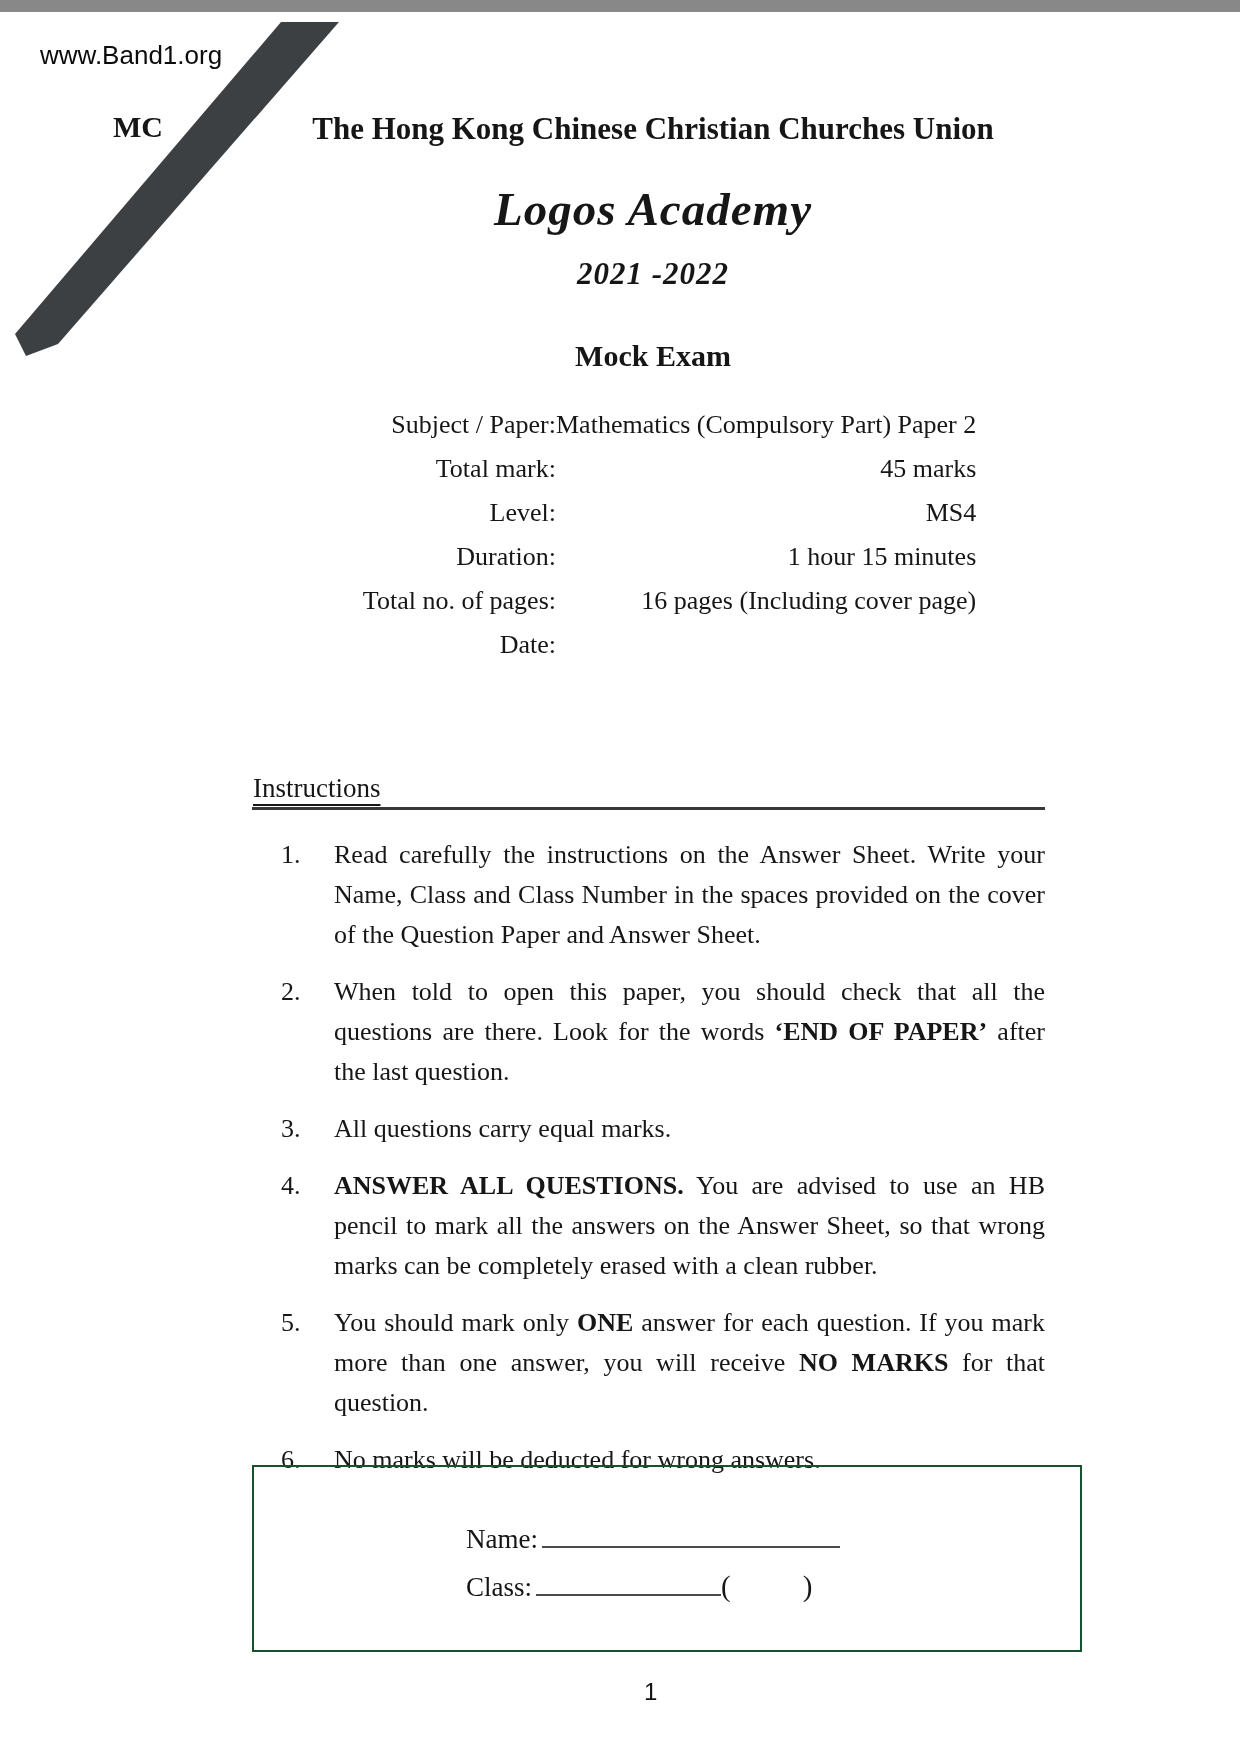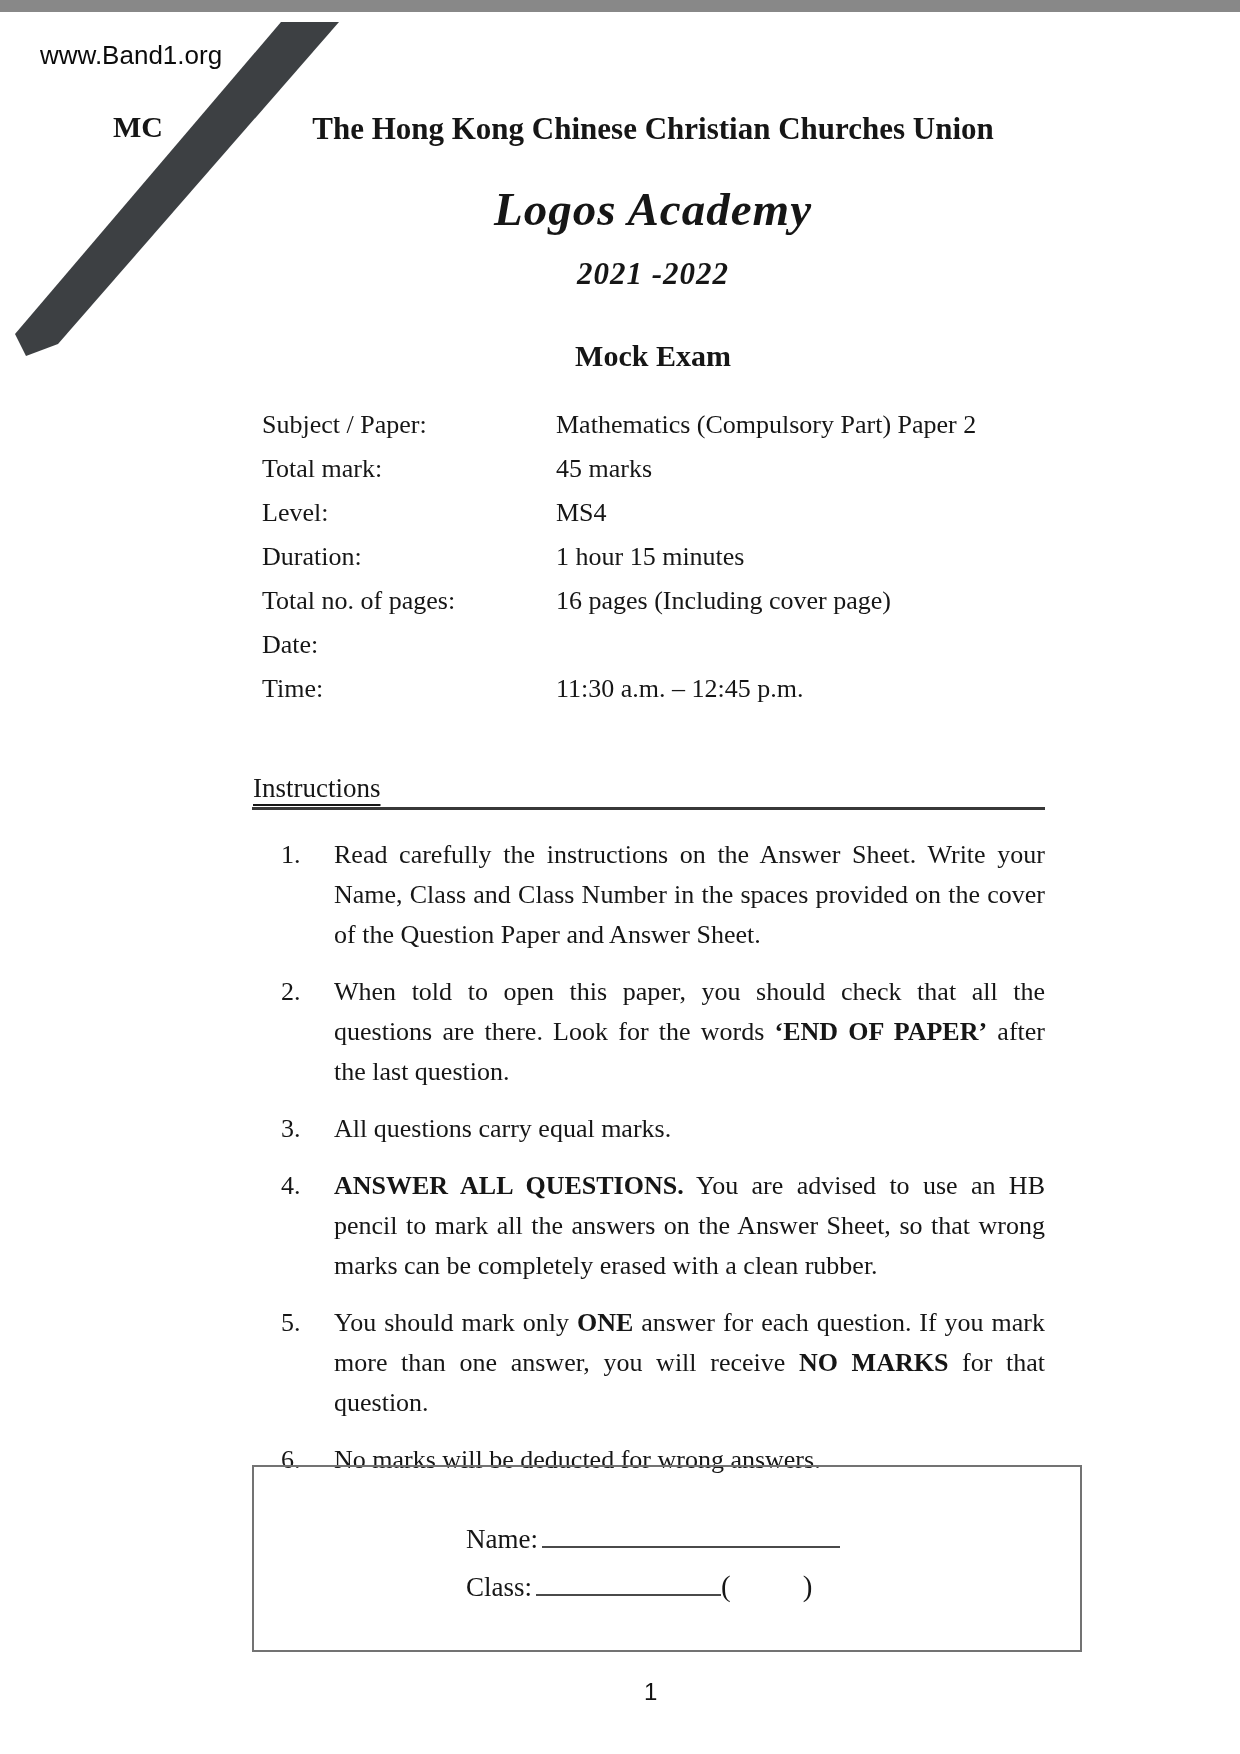--- a/index.html
+++ b/index.html
@@ -21,35 +21,35 @@
   .mc-label{
     position:absolute;left:113px;top:98px;
     font-size:30px;font-weight:bold;
   }
   .t{position:absolute;left:253px;width:800px;text-align:center;white-space:nowrap;}
   .t-union{top:99px;font-size:31px;font-weight:bold;}
   .t-academy{top:170px;font-size:47px;font-weight:bold;font-style:italic;letter-spacing:1px;}
   .t-years{top:244px;font-size:31px;font-weight:bold;font-style:italic;letter-spacing:1px;}
   .t-mock{top:327px;font-size:30px;font-weight:bold;}
   .details{position:absolute;left:262px;top:398px;font-size:26px;}
-  .det-row{display:grid;grid-template-columns:294px auto;height:44px;align-items:start;}
+  .det-row{display:grid;grid-template-columns:294px auto;height:44px;align-items:start;text-align:right;}
   .ins-heading{
     position:absolute;left:253px;top:761px;
     font-size:27px;
     text-decoration:underline;
     text-underline-offset:7px;
   }
   .ins-rule{position:absolute;left:252px;top:795px;width:793px;height:3px;background:#383838;}
   .ins-list{position:absolute;left:281px;top:823px;width:764px;font-size:26px;line-height:40px;}
   .ins-item{display:flex;margin-bottom:17px;}
   .ins-num{width:53px;flex:none;}
   .ins-text{flex:1;text-align:justify;}
   .nc-box{
     position:absolute;left:252px;top:1453px;width:830px;height:187px;
-    border:2px solid #737373;box-sizing:border-box;
+    border:2px solid #14532d;box-sizing:border-box;
   }
   .nc-row{position:absolute;left:212px;font-size:27px;white-space:nowrap;}
   .nc-row-name{top:52px;}
   .nc-row-class{top:100px;}
   .nc-line{display:inline-block;border-bottom:2px solid #4a4a4a;height:27px;margin-left:4px;}
   .nc-line-name{width:298px;}
   .nc-line-class{width:185px;}
   .nc-paren{font-size:29px;}
   .nc-paren-gap{display:inline-block;width:72px;}
   .page-number{
@@ -94,24 +94,20 @@
         <span>Duration:</span>
         <span>1 hour 15 minutes</span>
       </div>
       <div class="det-row">
         <span>Total no. of pages:</span>
         <span>16 pages (Including cover page)</span>
       </div>
       <div class="det-row">
         <span>Date:</span>
       </div>
-      <div class="det-row">
-        <span>Time:</span>
-        <span>11:30 a.m. – 12:45 p.m.</span>
-      </div>
     </div>
 
   <div class="ins-heading">Instructions</div>
   <div class="ins-rule"></div>
 
   <div class="ins-list" id="ins-list">
       <div class="ins-item">
         <span class="ins-num">1.</span>
         <div class="ins-text"><span>Read carefully the instructions on the Answer Sheet. Write your Name, Class and Class Number in the spaces provided on the cover of the Question Paper and Answer Sheet.</span></div>
       </div>

